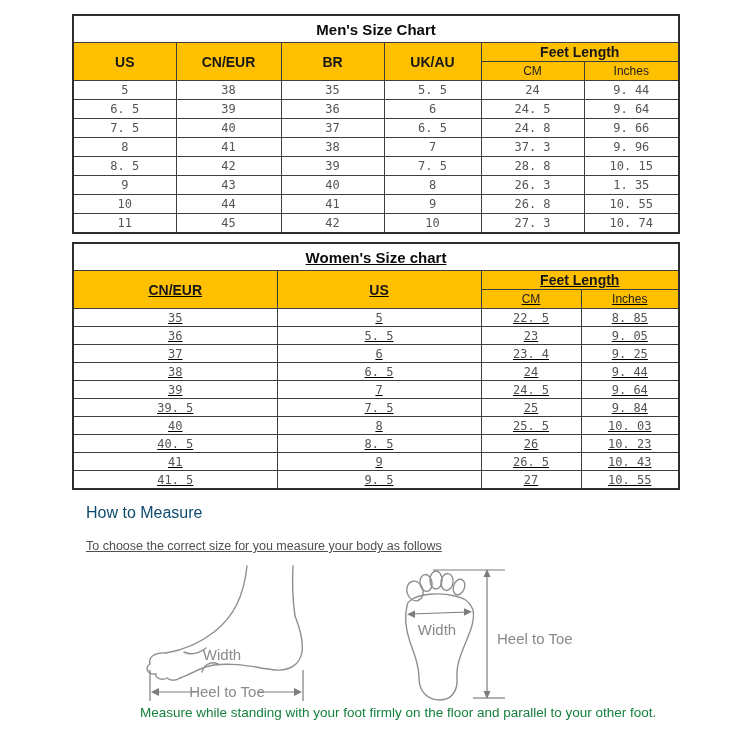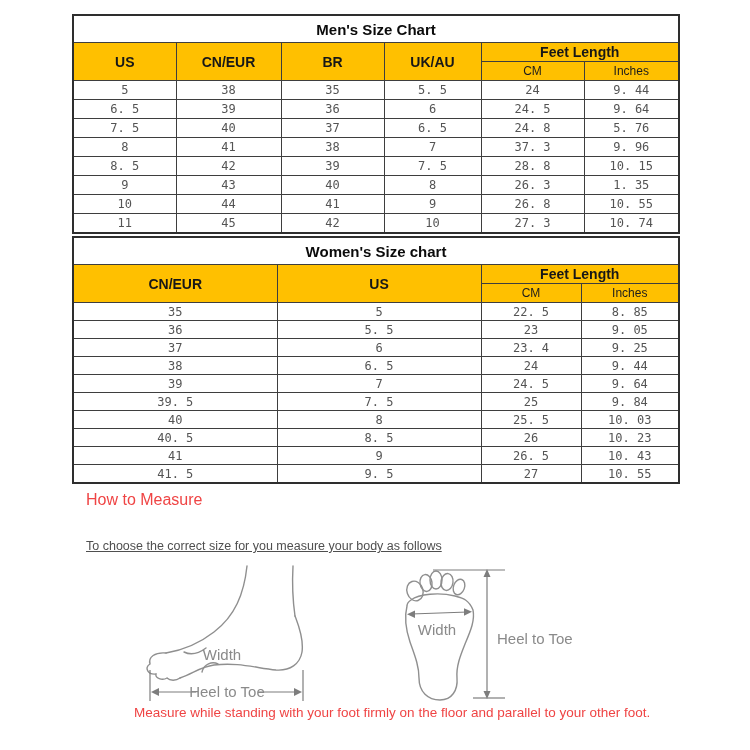--- a/index.html
+++ b/index.html
@@ -11,40 +11,40 @@
               table-layout:fixed;background:#fff;border:2px solid #2e2e2e;}
   .size-table th,.size-table td{border:1px solid #3e3e3e;padding:0;text-align:center;
               vertical-align:middle;overflow:hidden;white-space:nowrap;}
   .tbl-title{height:26px;font:bold 15px "Liberation Sans",sans-serif;color:#0b0b0b;background:#fff;}
   .hdr{background:#FFC000;font:bold 14px "Liberation Sans",sans-serif;color:#171717;}
   .fl{height:18px;}
   .sub{height:18px;font:12px "Liberation Sans",sans-serif;font-weight:normal;color:#1c1c1c;}
   .cell{height:18px;font:12px "DejaVu Sans Mono",monospace;color:#545454;}
   #womens-table .cell{height:17px;}
   #mens-table{top:14px;}
-  #womens-table{top:236px;}
+  #womens-table{top:242px;text-decoration:underline;}
 
   
   .notes{position:absolute;left:72px;top:469px;font:bold 13px "DejaVu Sans Mono",monospace;
          color:#101010;line-height:18px;}
 
   
-  .how-heading{position:absolute;left:86px;top:491px;font:16px "Liberation Sans",sans-serif;color:#ef4444;}
+  .how-heading{position:absolute;left:86px;top:504px;font:16px "Liberation Sans",sans-serif;color:#0c4a6e;}
   .how-sub{position:absolute;left:86px;top:539px;font:12.5px "Liberation Sans",sans-serif;color:#4f4f4f;text-decoration:underline;}
 
   .diagram{position:absolute;}
   #side-view-svg{left:138px;top:558px;}
   #sole-view-svg{left:393px;top:556px;}
   .sketch{stroke:#8f8f8f;stroke-width:1.4;fill:none;stroke-linecap:round;}
   .measure{stroke:#7d7d7d;stroke-width:1.2;fill:none;}
   .arrowhead{fill:#7d7d7d;stroke:none;}
   .diagram-label{font:15px "Liberation Sans",sans-serif;fill:#8a8a8a;}
 
-  .caption{position:absolute;left:134px;top:705px;width:560px;
-           font:13.5px "Liberation Sans",sans-serif;color:#ef4444;}
+  .caption{position:absolute;left:140px;top:705px;width:560px;
+           font:13.5px "Liberation Sans",sans-serif;color:#15803d;}
 </style>
 </head>
 <body>
 
 <div id="page">
 
   <table class="size-table" id="mens-table">
     <colgroup>
       <col style="width:103px">
         <col style="width:105px">
@@ -85,21 +85,21 @@
         <td class="cell">6</td>
         <td class="cell">24. 5</td>
         <td class="cell">9. 64</td>
       </tr>
       <tr>
         <td class="cell">7. 5</td>
         <td class="cell">40</td>
         <td class="cell">37</td>
         <td class="cell">6. 5</td>
         <td class="cell">24. 8</td>
-        <td class="cell">5. 76</td>
+        <td class="cell">9. 66</td>
       </tr>
       <tr>
         <td class="cell">8</td>
         <td class="cell">41</td>
         <td class="cell">38</td>
         <td class="cell">7</td>
         <td class="cell">37. 3</td>
         <td class="cell">9. 96</td>
       </tr>
       <tr>

